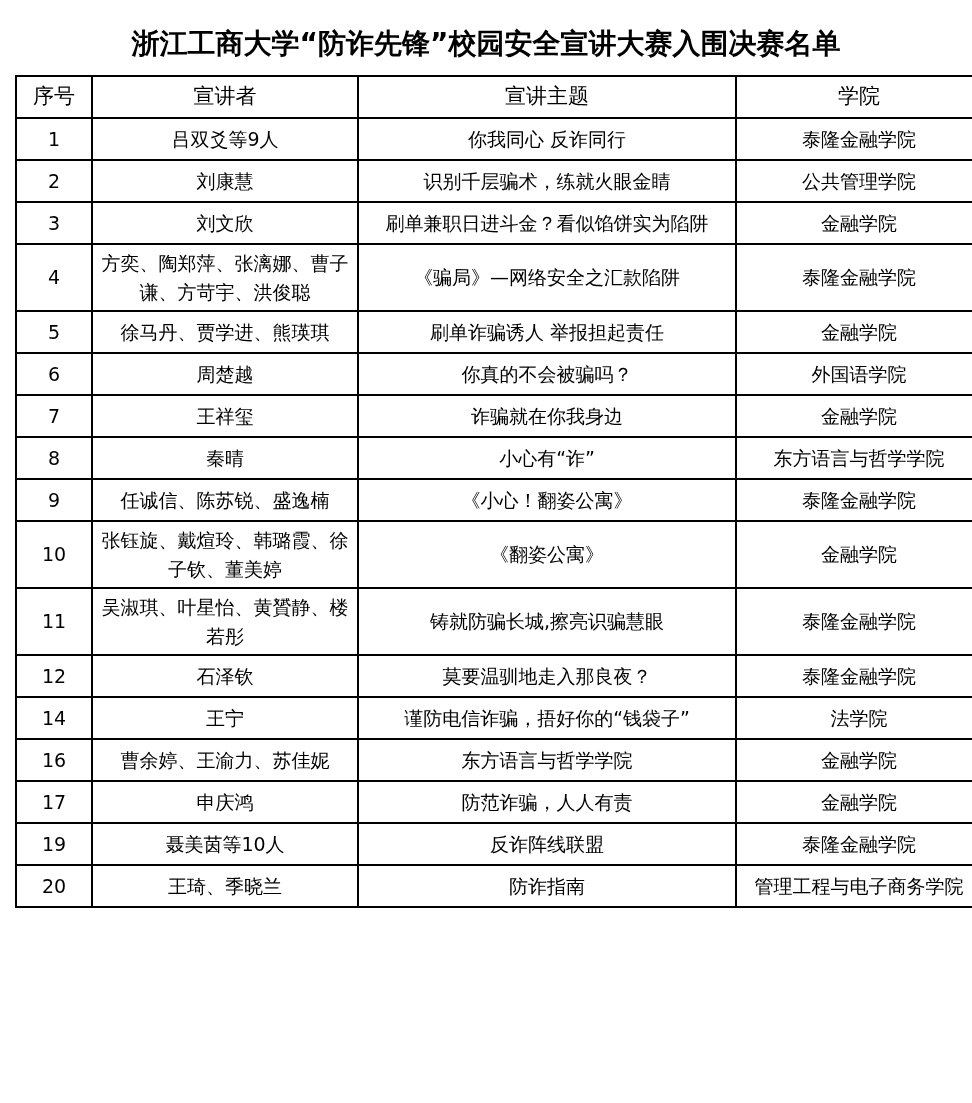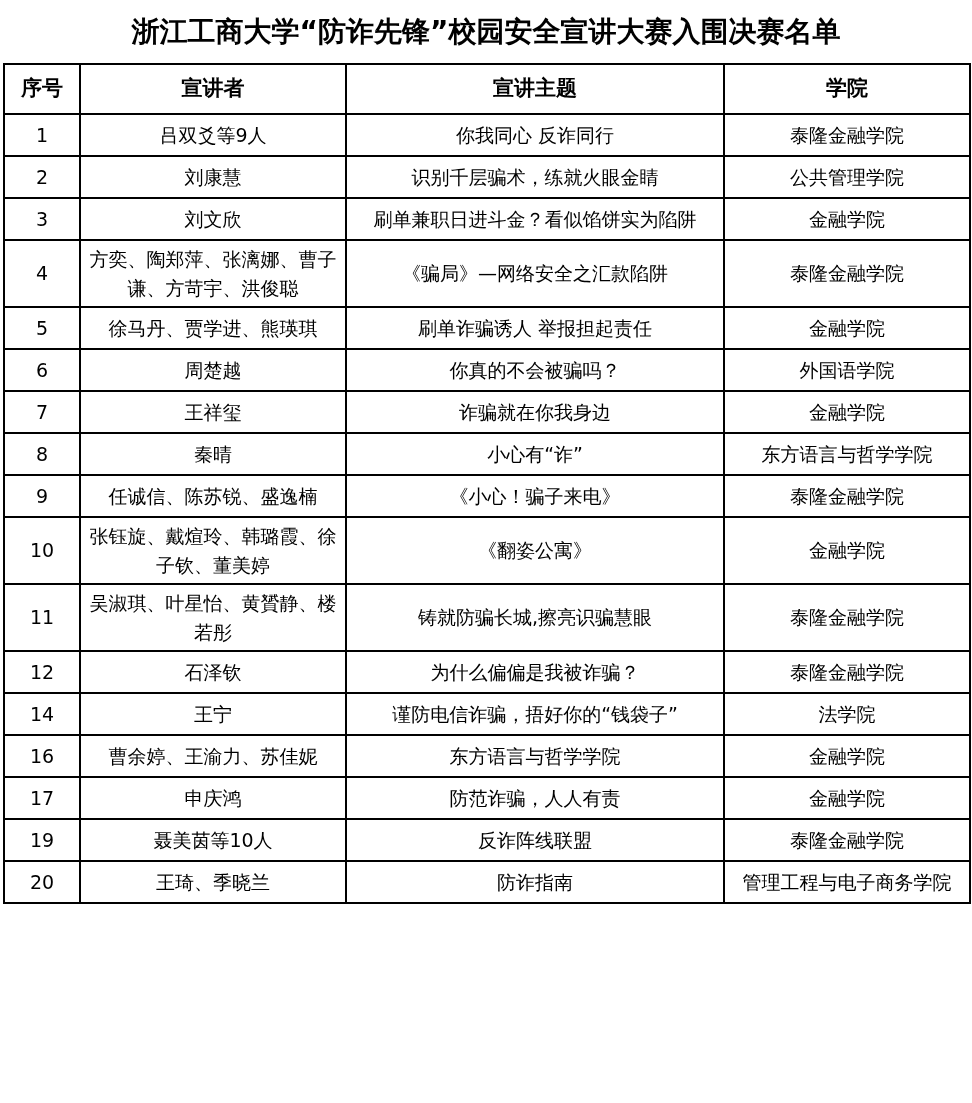--- a/index.html
+++ b/index.html
@@ -10,21 +10,21 @@
   body {
     width: 972px;
     height: 1103px;
     font-family: "DejaVu Sans", "Liberation Sans", sans-serif;
     color: #000000;
     overflow: hidden;
   }
   .page {
     width: 972px;
     box-sizing: border-box;
-    padding: 0;
+    padding: 12px;
   }
   .doc-title {
     font-size: 28px;
     font-weight: bold;
     text-align: center;
     letter-spacing: 0px;
     padding: 14px 6px 14px 6px;
     line-height: 1.25;
     white-space: nowrap;
   }
@@ -43,23 +43,23 @@
     border: 2px solid #000000;
     text-align: center;
     vertical-align: middle;
     font-size: 19px;
     line-height: 1.5;
     padding: 4px 6px;
     box-sizing: border-box;
     word-break: break-all;
   }
   table.list th {
-    font-weight: bold;
+    font-weight: normal;
     font-size: 21px;
-    height: 50px;
+    height: 42px;
   }
   table.list td.idx {
     font-size: 19px;
   }
   table.list tr.row td {
     height: 42px;
   }
   .cell-wrap {
     display: block;
     width: 100%;
@@ -200,21 +200,21 @@
           </td>
         </tr>
         <tr class="row">
           <td class="idx">
             <span class="cell-wrap">9</span>
           </td>
           <td>
             <span class="cell-wrap">任诚信、陈苏锐、盛逸楠</span>
           </td>
           <td>
-            <span class="cell-wrap">《小心！骗子来电》</span>
+            <span class="cell-wrap">《小心！翻姿公寓》</span>
           </td>
           <td>
             <span class="cell-wrap">泰隆金融学院</span>
           </td>
         </tr>
         <tr class="row">
           <td class="idx">
             <span class="cell-wrap">10</span>
           </td>
           <td>
@@ -242,21 +242,21 @@
           </td>
         </tr>
         <tr class="row">
           <td class="idx">
             <span class="cell-wrap">12</span>
           </td>
           <td>
             <span class="cell-wrap">石泽钦</span>
           </td>
           <td>
-            <span class="cell-wrap">为什么偏偏是我被诈骗？</span>
+            <span class="cell-wrap">莫要温驯地走入那良夜？</span>
           </td>
           <td>
             <span class="cell-wrap">泰隆金融学院</span>
           </td>
         </tr>
         <tr class="row">
           <td class="idx">
             <span class="cell-wrap">14</span>
           </td>
           <td>

